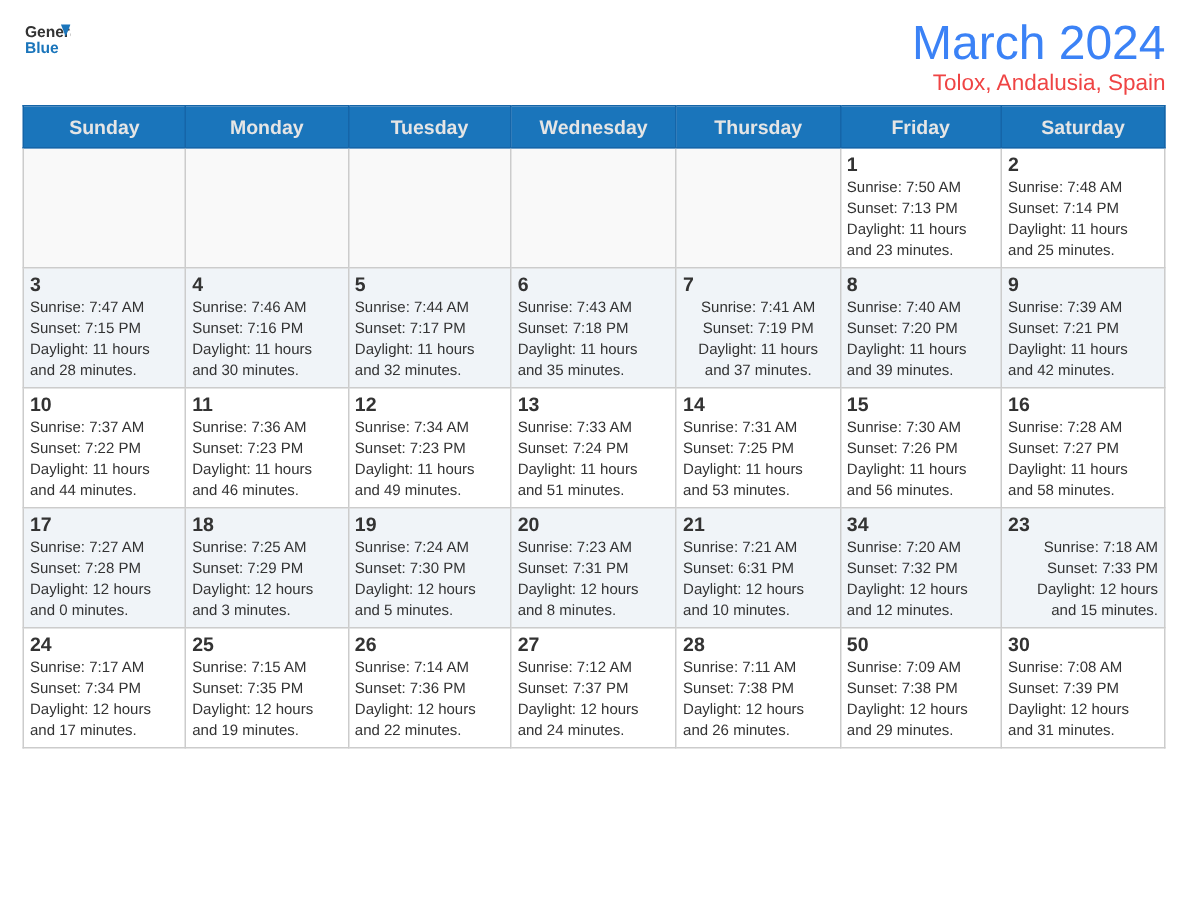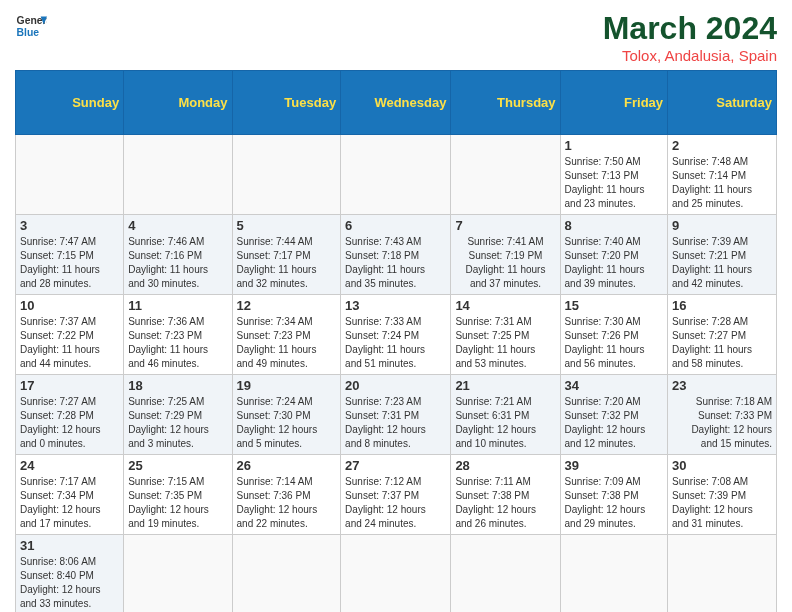--- a/index.html
+++ b/index.html
@@ -26,39 +26,39 @@
     }
     .logo-icon {
       width: 32px;
       height: 32px;
     }
     .title-block {
       text-align: right;
     }
     .month-year {
       font-size: 32px;
-      color: #14532d;
-      font-weight: bold;
+      color: #3b82f6;
+      font-weight: normal;
     }
     .location {
       font-size: 15px;
       color: #ef4444;
     }
     .calendar {
       width: 100%;
       border-collapse: collapse;
       border: 1px solid #ccc;
     }
     .calendar thead tr th {
       background-color: #1a75bb;
-      color: #fde047;
+      color: #e5e5e5;
       font-size: 13px;
       font-weight: bold;
-      padding: 24px 4px;
-      text-align: right;
+      padding: 6px 4px;
+      text-align: center;
       border: 1px solid #1565a8;
     }
     .calendar tbody tr td {
       border: 1px solid #ccc;
       vertical-align: top;
       padding: 3px 4px;
       font-size: 10px;
       color: #333;
       width: 113px;
       min-height: 80px;
@@ -324,44 +324,29 @@
 and 24 minutes.</div>
           </td>
           <td>
             <span class="day-number">28</span>
             <div class="day-info" style="white-space: pre-line;">Sunrise: 7:11 AM
 Sunset: 7:38 PM
 Daylight: 12 hours
 and 26 minutes.</div>
           </td>
           <td>
-            <span class="day-number">39</span>
+            <span class="day-number">50</span>
             <div class="day-info" style="white-space: pre-line;">Sunrise: 7:09 AM
 Sunset: 7:38 PM
 Daylight: 12 hours
 and 29 minutes.</div>
           </td>
           <td>
             <span class="day-number">30</span>
             <div class="day-info" style="white-space: pre-line;">Sunrise: 7:08 AM
 Sunset: 7:39 PM
 Daylight: 12 hours
 and 31 minutes.</div>
           </td>
-        </tr>
-        <tr class="last-row">
-          <td>
-            <span class="day-number">31</span>
-            <div class="day-info" style="white-space: pre-line;">Sunrise: 8:06 AM
-Sunset: 8:40 PM
-Daylight: 12 hours
-and 33 minutes.</div>
-          </td>
-          <td class="empty"></td>
-          <td class="empty"></td>
-          <td class="empty"></td>
-          <td class="empty"></td>
-          <td class="empty"></td>
-          <td class="empty"></td>
         </tr>
       </tbody>
   </table>
 </div>
 
 </body></html>

